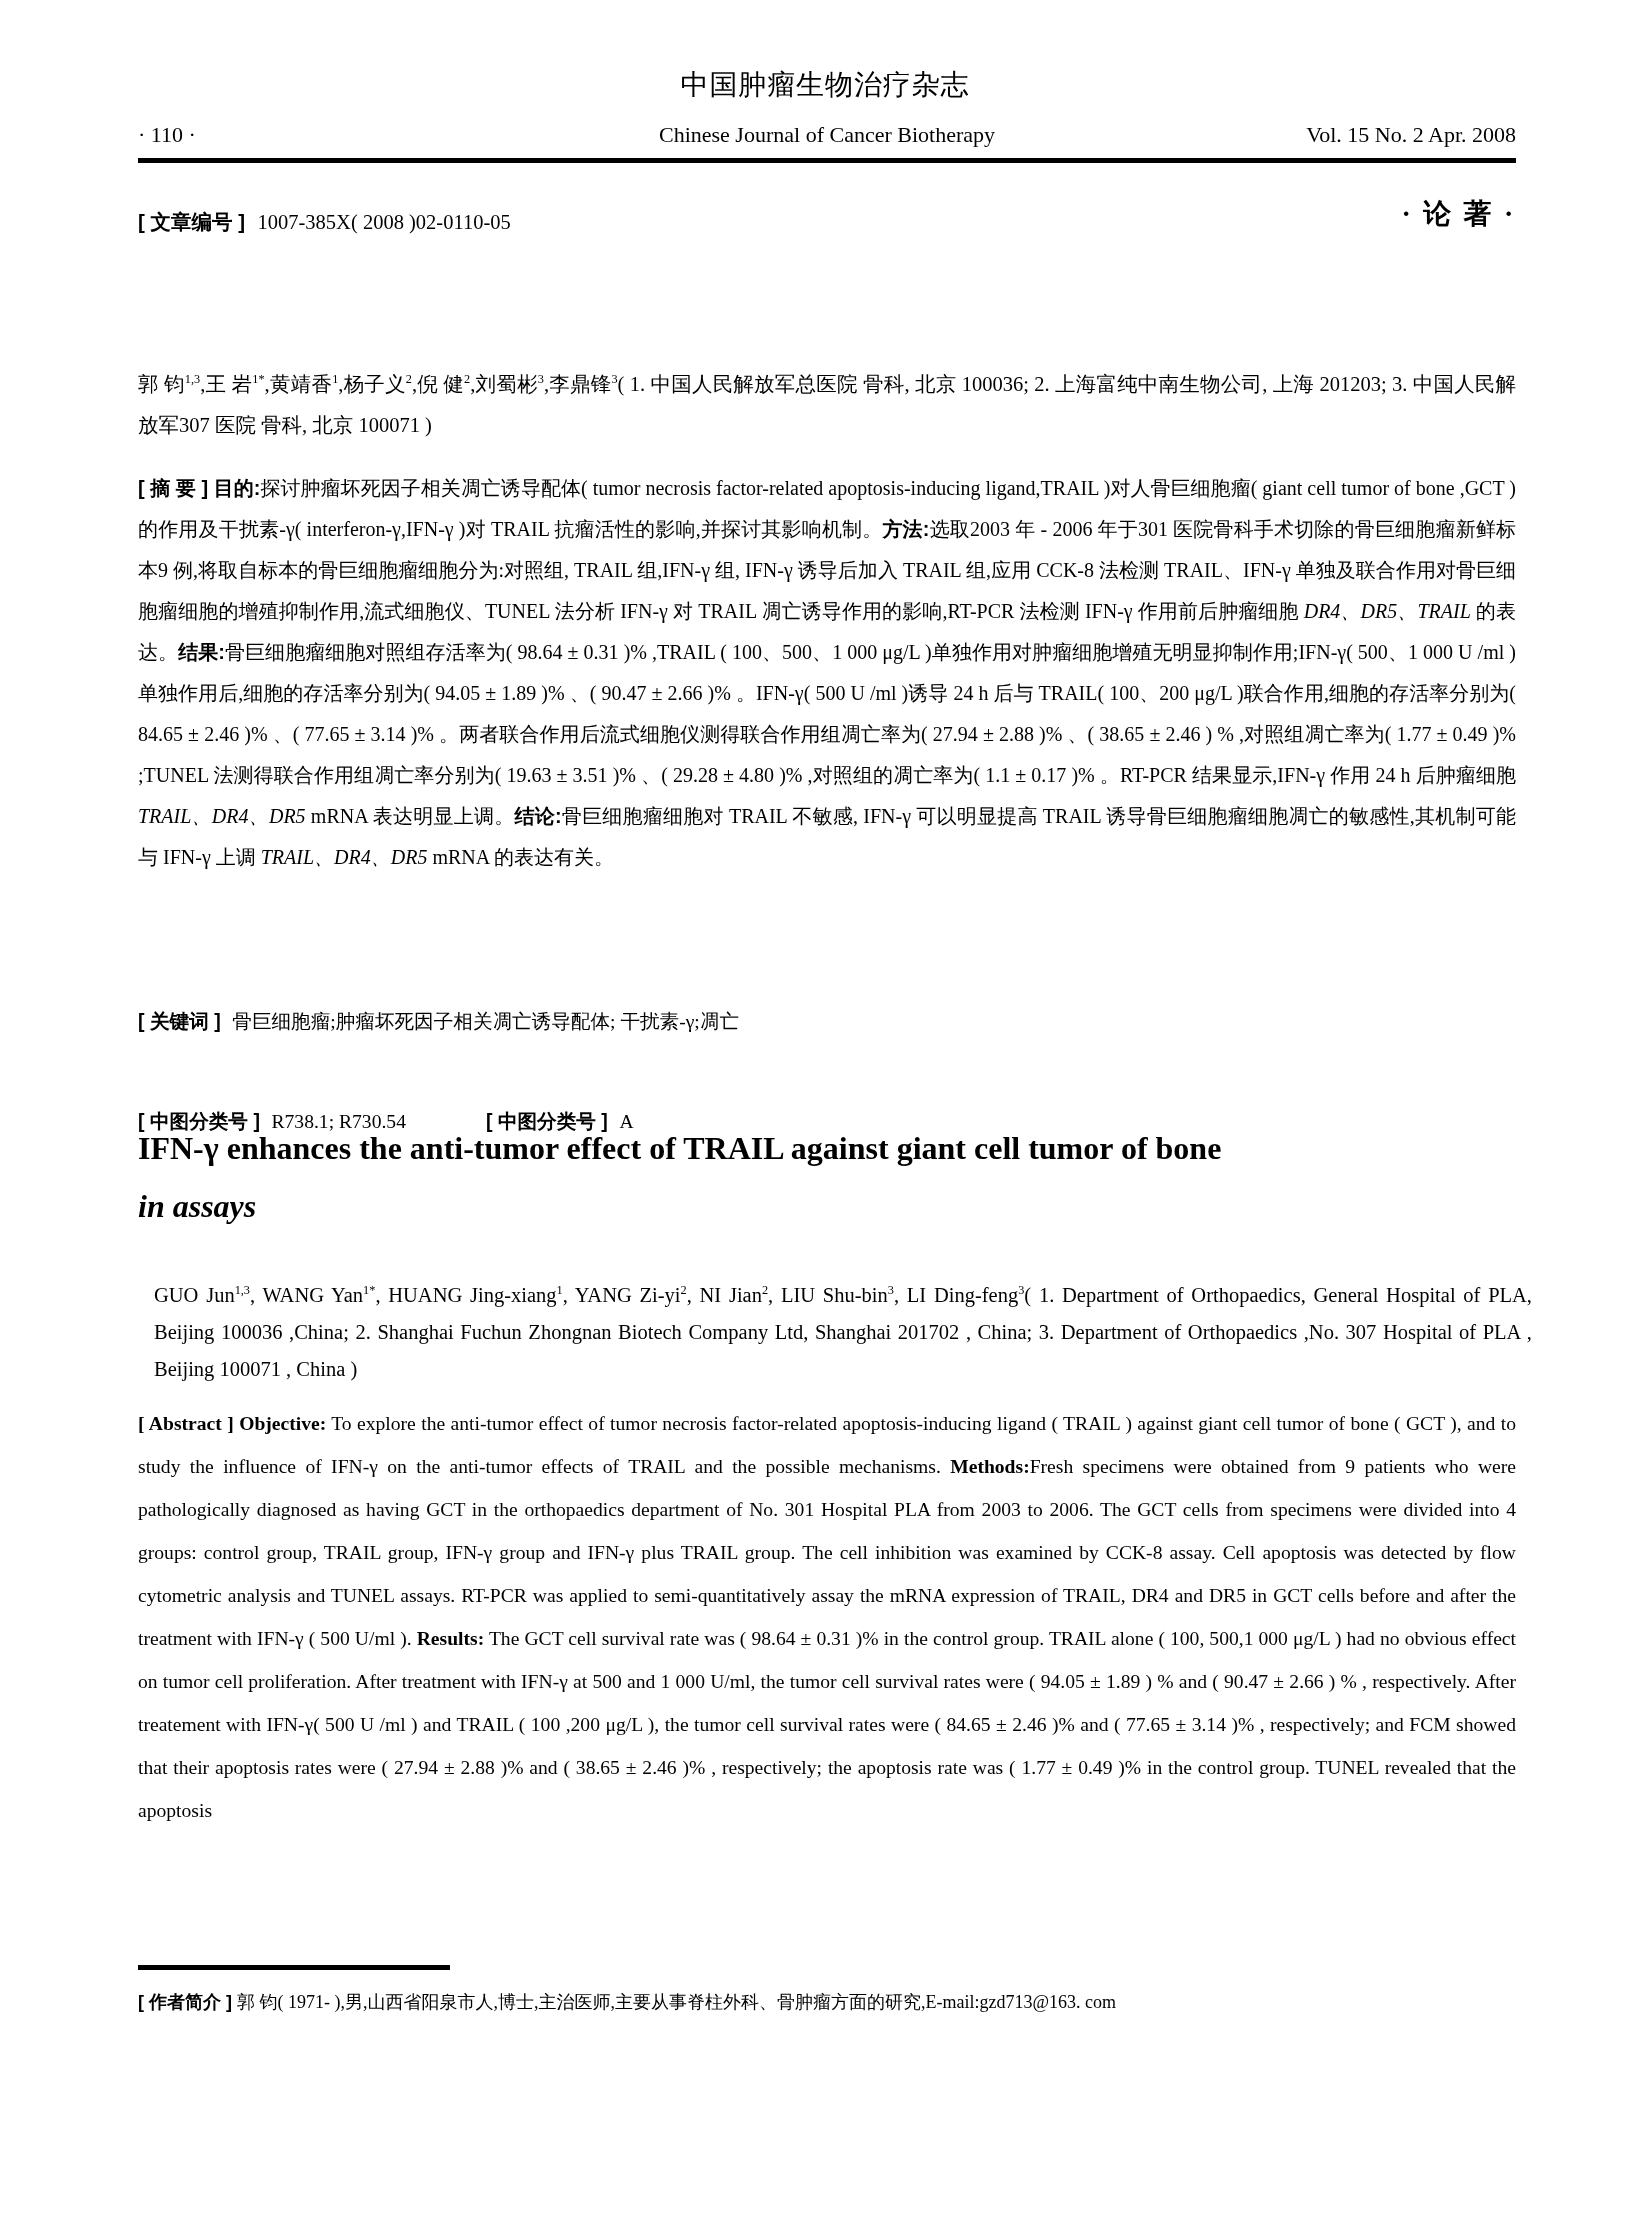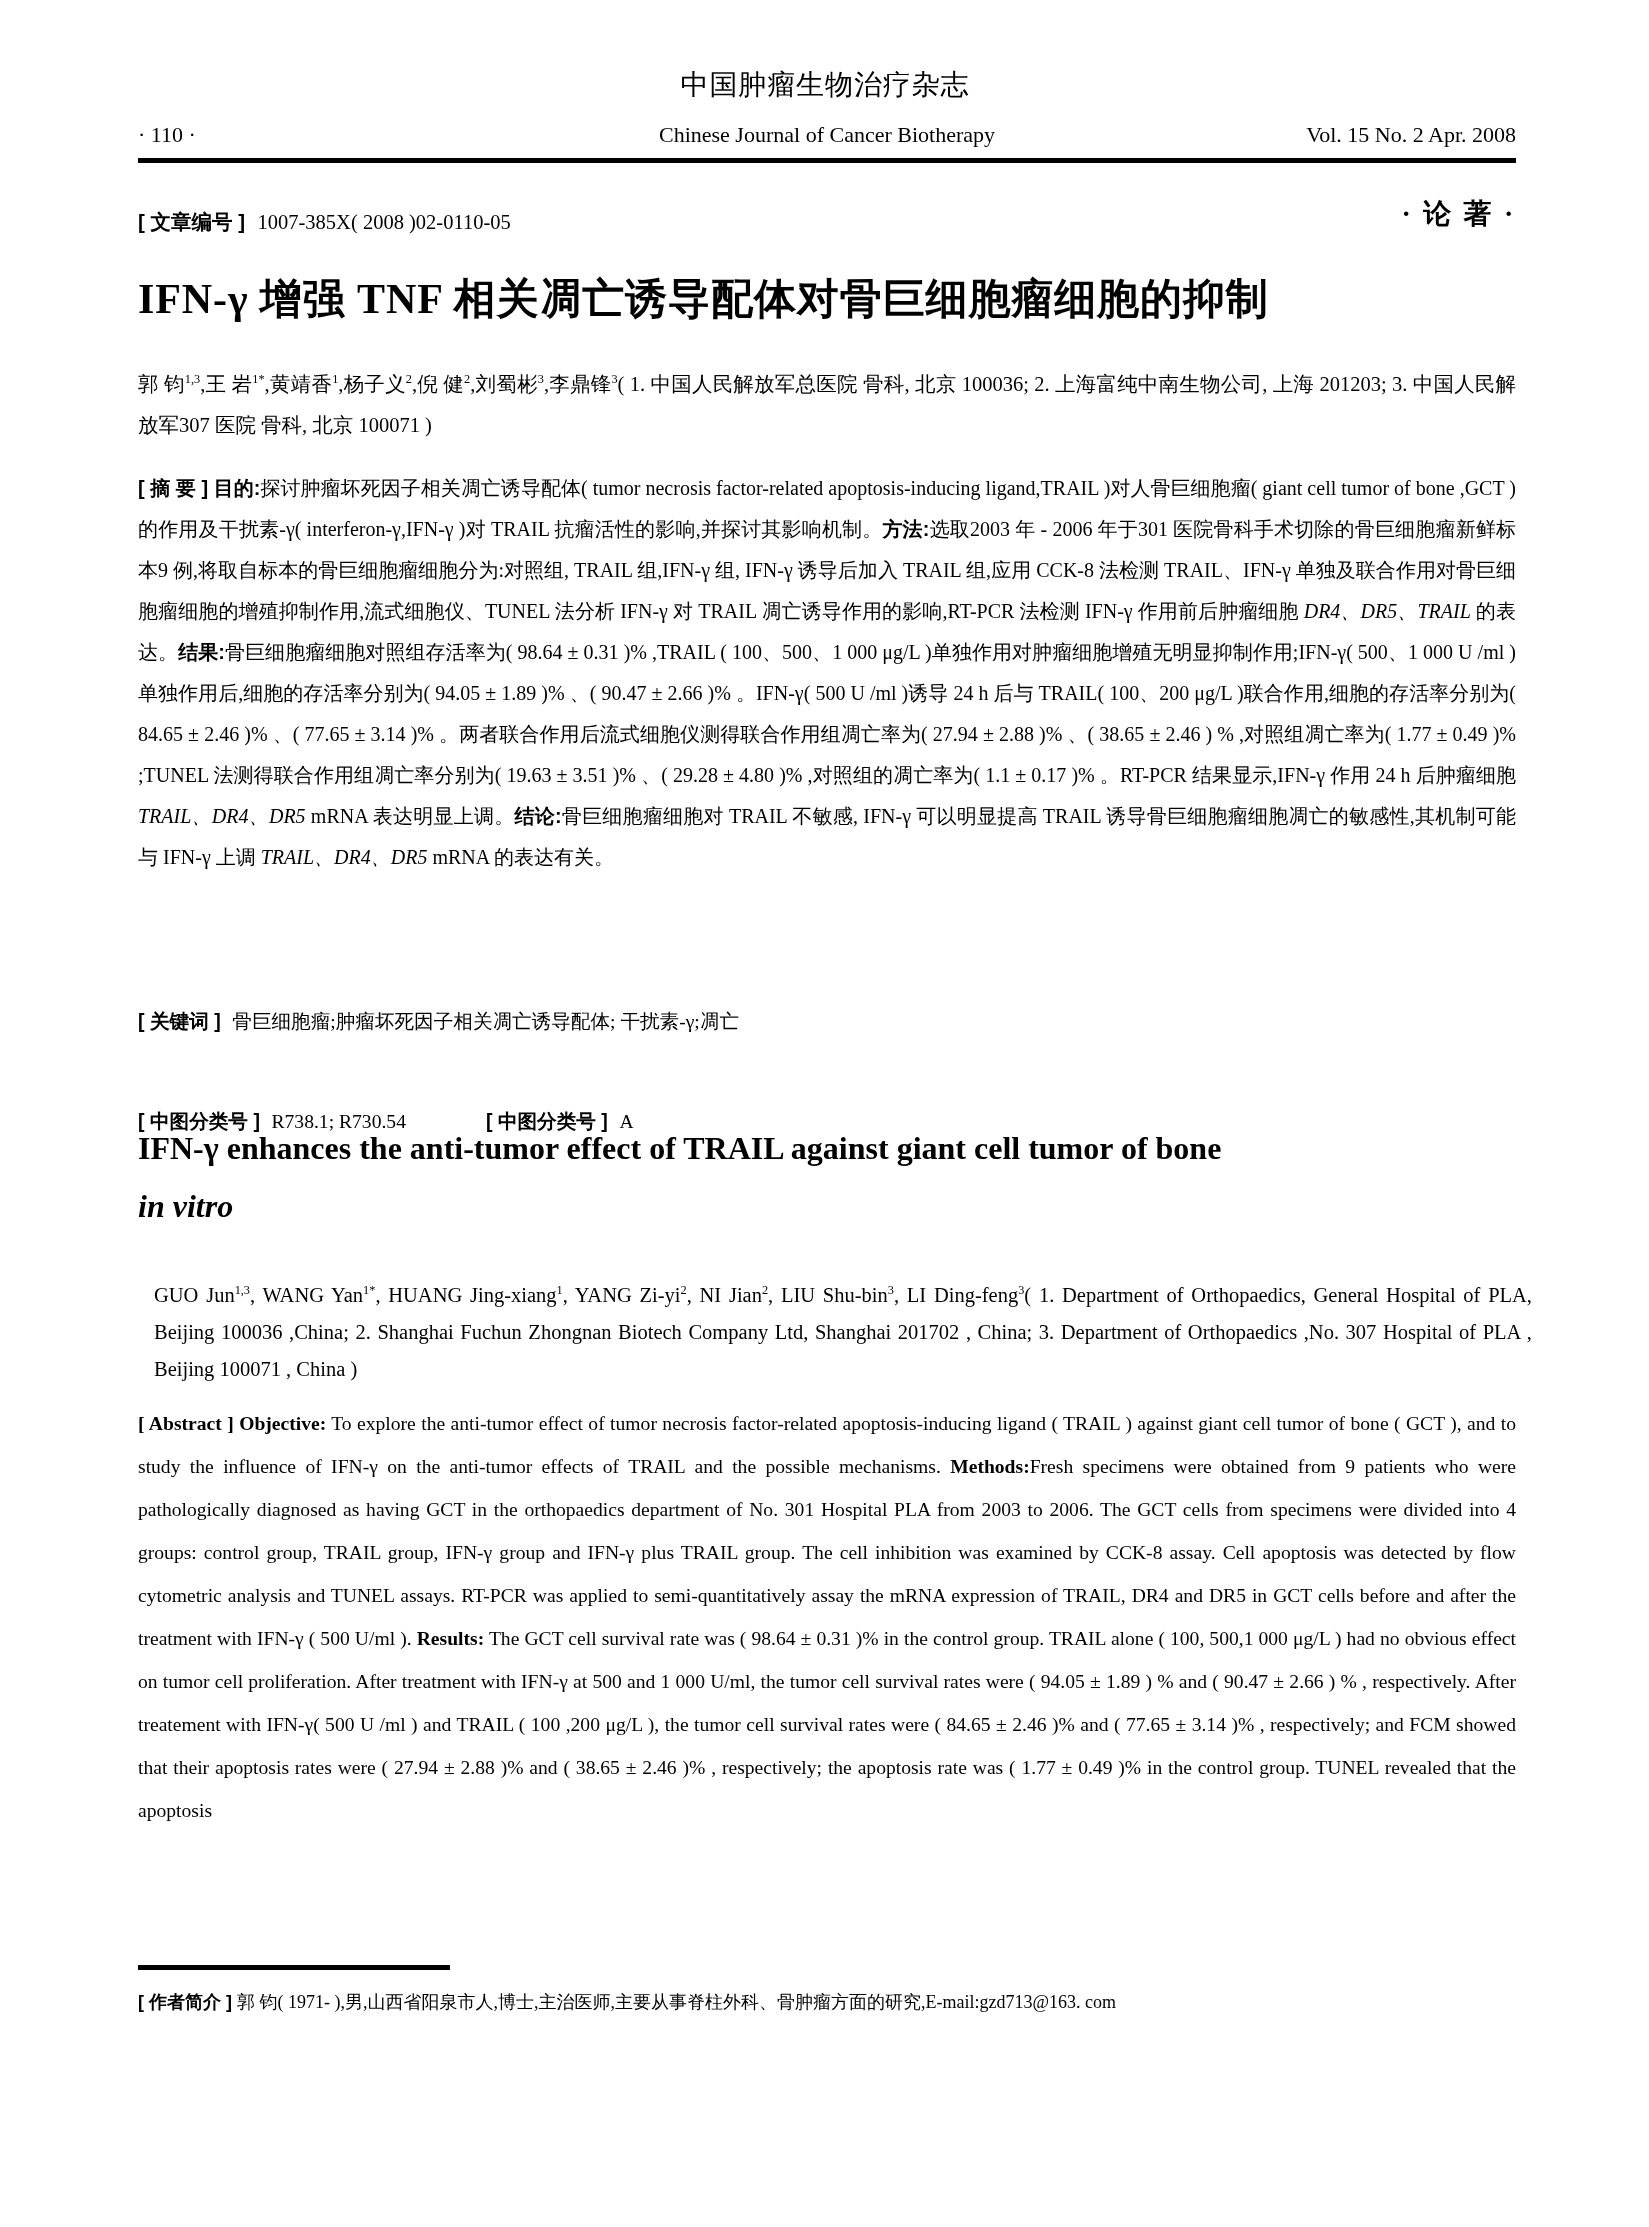--- a/index.html
+++ b/index.html
@@ -50,37 +50,36 @@
     <span class="issue">Vol. 15 No. 2 Apr. 2008</span>
   </div>
 
   <div class="abs content-x rule"></div>
 
   <div class="abs meta-left">
     <span class="h">[ 文章编号 ]</span><span class="val">1007-385X( 2008 )02-0110-05</span>
   </div>
   <div class="abs badge">· 论 著 ·</div>
 
-  <h1 class="abs content-x title-cn">IFN-γ 增强 TNF 相关凋亡诱导配体对骨巨细胞瘤细胞的抑制</h1>
 
   <p class="abs content-x authors-cn"><span>郭  钧</span><sup>1,3</sup><span>,王  岩</span><sup>1*</sup><span>,黄靖香</span><sup>1</sup><span>,杨子义</span><sup>2</sup><span>,倪  健</span><sup>2</sup><span>,刘蜀彬</span><sup>3</sup><span>,李鼎锋</span><sup>3</sup><span>( 1. 中国人民解放军总医院 骨科, 北京 100036; 2. 上海富纯中南生物公司, 上海  201203; 3. 中国人民解放军307 医院 骨科, 北京  100071 )</span></p>
 
   <p class="abs content-x abstract-cn"><span class="h">[ 摘  要 ]  </span><span class="h">目的:</span><span>探讨肿瘤坏死因子相关凋亡诱导配体( tumor necrosis factor-related apoptosis-inducing ligand,TRAIL )对人骨巨细胞瘤( giant cell tumor of bone ,GCT )的作用及干扰素-γ( interferon-γ,IFN-γ )对 TRAIL 抗瘤活性的影响,并探讨其影响机制。</span><span class="h">方法:</span><span>选取2003 年 - 2006 年于301 医院骨科手术切除的骨巨细胞瘤新鲜标本9 例,将取自标本的骨巨细胞瘤细胞分为:对照组, TRAIL 组,IFN-γ 组, IFN-γ 诱导后加入 TRAIL 组,应用 CCK-8 法检测 TRAIL、IFN-γ 单独及联合作用对骨巨细胞瘤细胞的增殖抑制作用,流式细胞仪、TUNEL 法分析 IFN-γ 对 TRAIL 凋亡诱导作用的影响,RT-PCR 法检测 IFN-γ 作用前后肿瘤细胞 </span><span class="i">DR4、DR5、TRAIL</span><span> 的表达。</span><span class="h">结果:</span><span>骨巨细胞瘤细胞对照组存活率为( 98.64 ± 0.31 )% ,TRAIL ( 100、500、1 000 μg/L )单独作用对肿瘤细胞增殖无明显抑制作用;IFN-γ( 500、1 000 U /ml )单独作用后,细胞的存活率分别为( 94.05 ± 1.89 )% 、( 90.47 ± 2.66 )% 。IFN-γ( 500 U /ml )诱导 24 h 后与 TRAIL( 100、200 μg/L )联合作用,细胞的存活率分别为( 84.65 ± 2.46 )% 、( 77.65 ± 3.14 )% 。两者联合作用后流式细胞仪测得联合作用组凋亡率为( 27.94 ± 2.88 )% 、( 38.65 ± 2.46 ) % ,对照组凋亡率为( 1.77 ± 0.49 )% ;TUNEL 法测得联合作用组凋亡率分别为( 19.63 ± 3.51 )% 、( 29.28 ± 4.80 )% ,对照组的凋亡率为( 1.1 ± 0.17 )% 。RT-PCR 结果显示,IFN-γ 作用 24 h 后肿瘤细胞 </span><span class="i">TRAIL、DR4、DR5</span><span> mRNA 表达明显上调。</span><span class="h">结论:</span><span>骨巨细胞瘤细胞对 TRAIL 不敏感, IFN-γ 可以明显提高 TRAIL 诱导骨巨细胞瘤细胞凋亡的敏感性,其机制可能与 IFN-γ 上调 </span><span class="i">TRAIL、DR4、DR5</span><span> mRNA 的表达有关。</span></p>
 
   <p class="abs content-x keywords">
     <span class="h">[ 关键词 ]</span><span class="label-gap">骨巨细胞瘤;肿瘤坏死因子相关凋亡诱导配体; 干扰素-γ;凋亡</span>
   </p>
 
   <p class="abs content-x classification">
     <span class="h">[ 中图分类号 ]</span><span class="label-gap">R738.1; R730.54</span><span class="h class-group2">[ 中图分类号 ]</span><span class="label-gap">A</span>
   </p>
 
   <h2 class="abs content-x title-en">
     <span>IFN-γ enhances the anti-tumor effect of TRAIL against giant cell tumor of bone</span><br>
-    <em>in vitro</em>
+    <em>in assays</em>
   </h2>
 
   <p class="abs content-x authors-en"><span>GUO Jun</span><sup>1,3</sup><span>, WANG Yan</span><sup>1*</sup><span>, HUANG Jing-xiang</span><sup>1</sup><span>, YANG Zi-yi</span><sup>2</sup><span>, NI Jian</span><sup>2</sup><span>, LIU Shu-bin</span><sup>3</sup><span>, LI Ding-feng</span><sup>3</sup><span>( 1. Department of Orthopaedics, General Hospital of PLA, Beijing 100036 ,China; 2. Shanghai Fuchun Zhongnan Biotech Company Ltd, Shanghai 201702 , China; 3. Department of Orthopaedics ,No. 307 Hospital of PLA , Beijing 100071 , China )</span></p>
 
   <p class="abs content-x abstract-en"><span class="b">[ Abstract ]  </span><span class="b">Objective:</span><span> To explore the anti-tumor effect of tumor necrosis factor-related apoptosis-inducing ligand ( TRAIL ) against giant cell tumor of bone ( GCT ), and to study the influence of IFN-γ on the anti-tumor effects of TRAIL and the possible mechanisms. </span><span class="b">Methods:</span><span>Fresh specimens were obtained from 9 patients who were pathologically diagnosed as having GCT in the orthopaedics department of No. 301 Hospital PLA from 2003 to 2006. The GCT cells from specimens were divided into 4 groups: control group, TRAIL group, IFN-γ group and IFN-γ plus TRAIL group. The cell inhibition was examined by CCK-8 assay. Cell apoptosis was detected by flow cytometric analysis and TUNEL assays. RT-PCR was applied to semi-quantitatively assay the mRNA expression of TRAIL, DR4 and DR5 in GCT cells before and after the treatment with IFN-γ ( 500 U/ml ). </span><span class="b">Results:</span><span> The GCT cell survival rate was ( 98.64 ± 0.31 )% in the control group. TRAIL alone ( 100, 500,1 000 μg/L ) had no obvious effect on tumor cell proliferation. After treatment with IFN-γ at 500 and 1 000 U/ml, the tumor cell survival rates were ( 94.05 ± 1.89 ) % and ( 90.47 ± 2.66 ) % , respectively. After treatement with IFN-γ( 500 U /ml ) and TRAIL ( 100 ,200 μg/L ), the tumor cell survival rates were ( 84.65 ± 2.46 )% and ( 77.65 ± 3.14 )% , respectively; and FCM showed that their apoptosis rates were ( 27.94 ± 2.88 )% and ( 38.65 ± 2.46 )% , respectively; the apoptosis rate was ( 1.77 ± 0.49 )% in the control group. TUNEL revealed that the apoptosis</span></p>
 
   <div class="abs foot-rule"></div>
 
   <div class="abs content-x footnotes">
     <p><span class="h">[ 作者简介 ]  </span><span>郭  钧( 1971- ),男,山西省阳泉市人,博士,主治医师,主要从事脊柱外科、骨肿瘤方面的研究,E-mail:gzd713@163. com</span></p>

